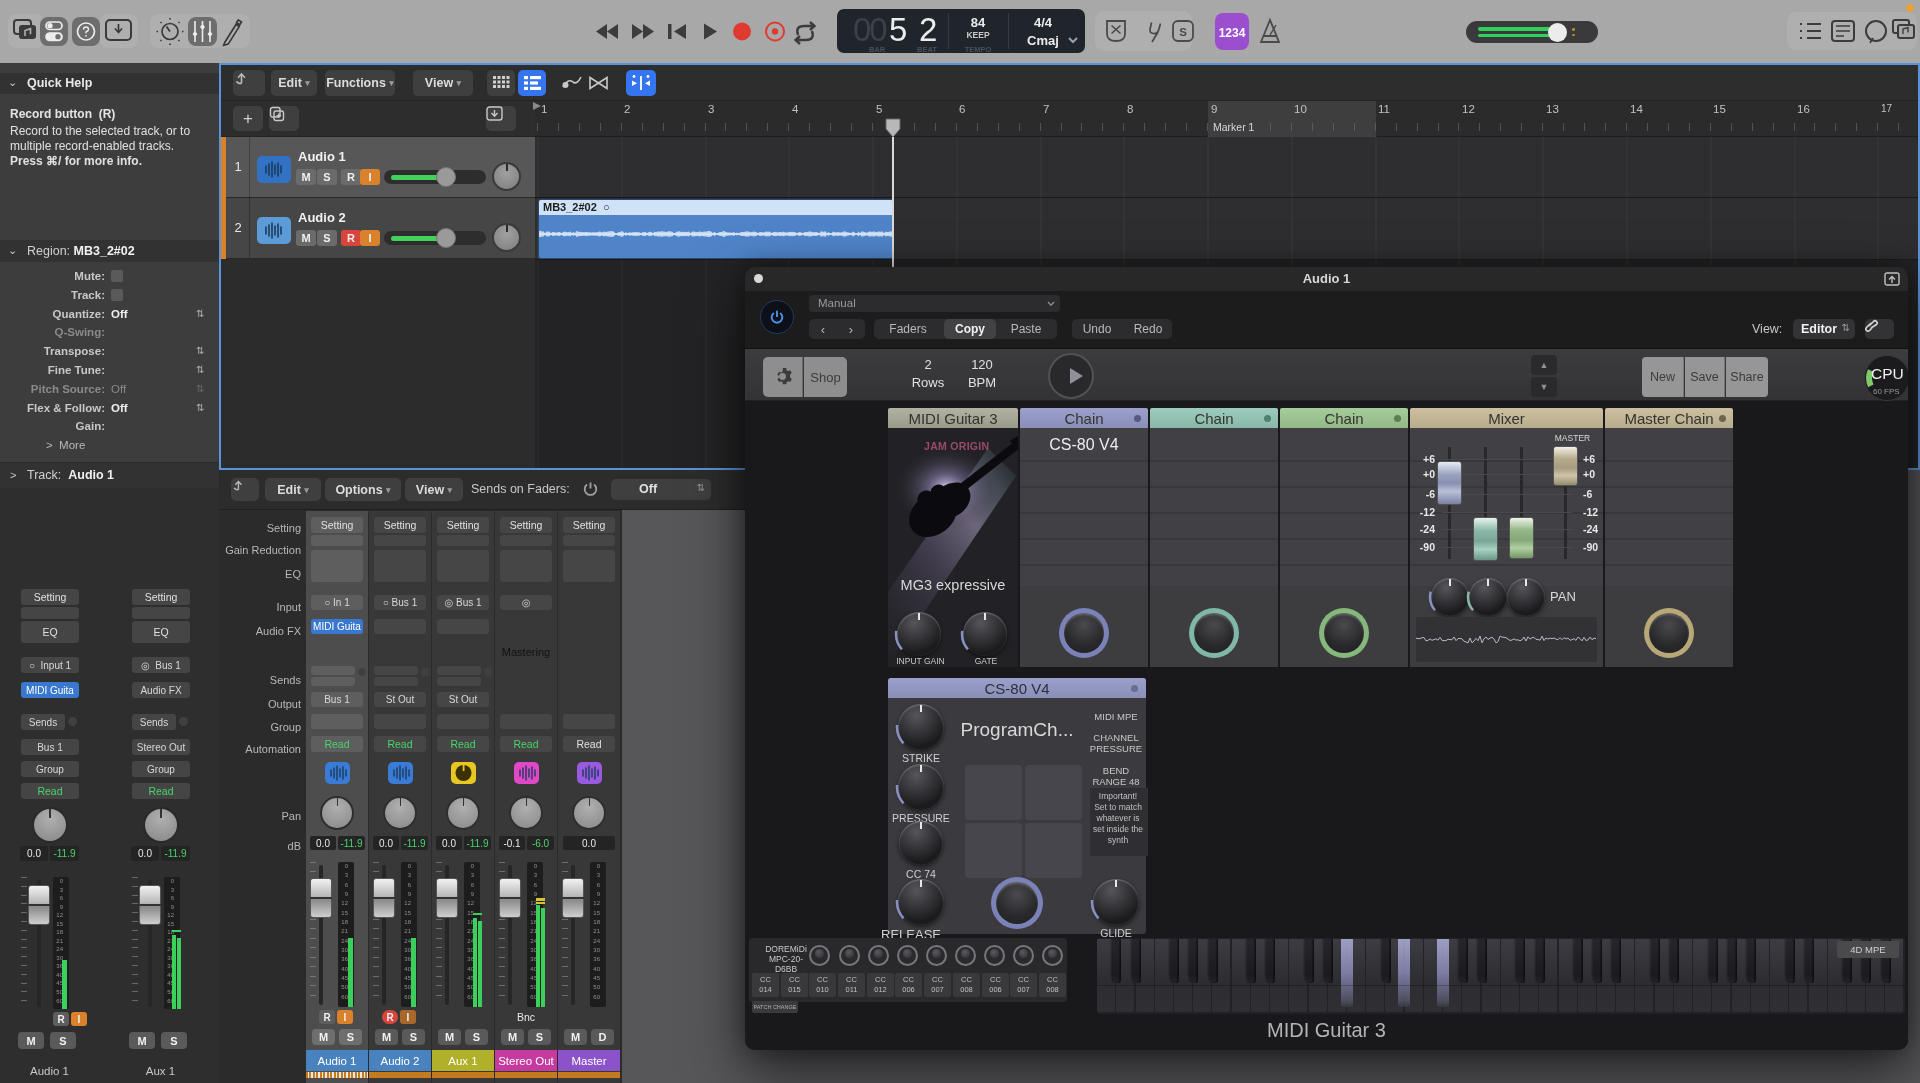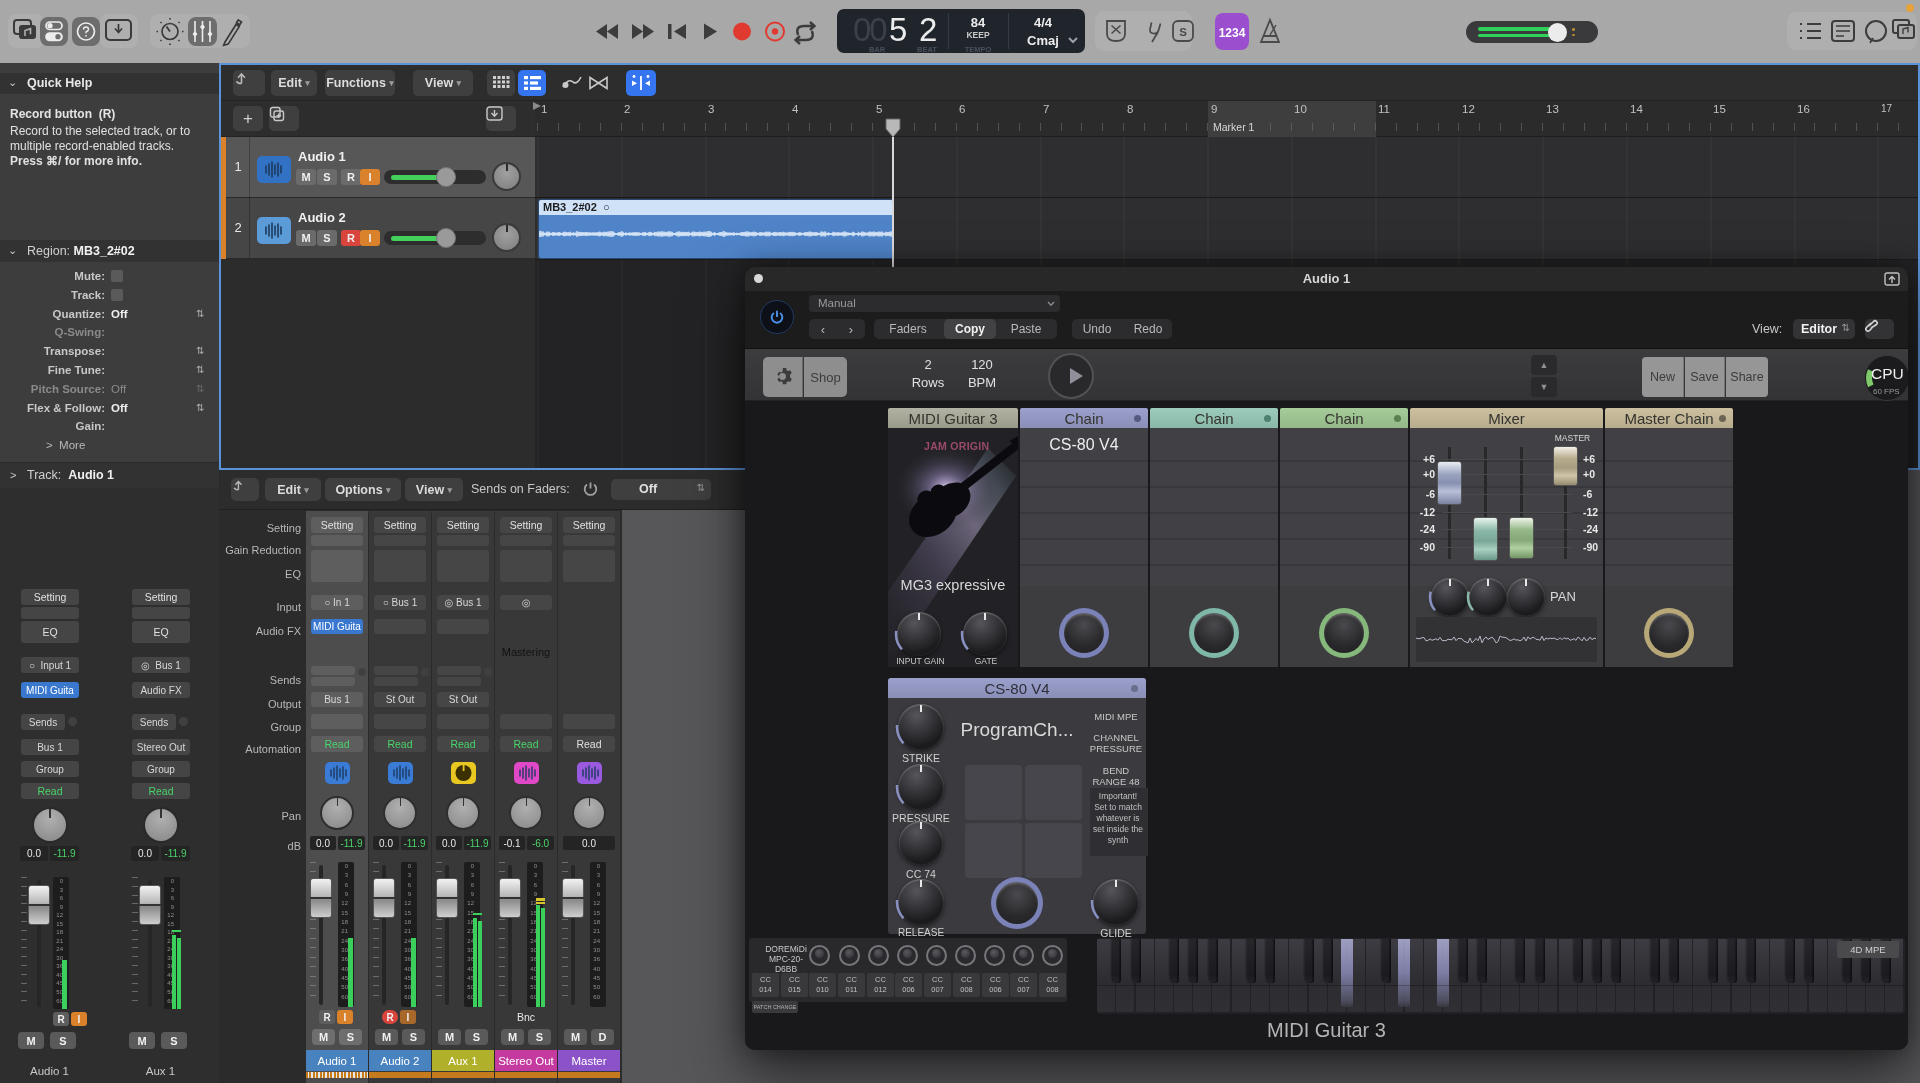--- a/index.html
+++ b/index.html
@@ -953,21 +953,21 @@
 <div style="left:175px;top:498.0px;width:2px;height:7px;background:#e8e8e8;"></div>
 <div style="left:136px;top:545px;width:80px;height:13px;font-size:10.5px;color:#d0d0d0;text-align:center;">PRESSURE</div>
 <div style="left:154.0px;top:554.0px;width:44px;height:44px;border-radius:50%;background:radial-gradient(circle at 40% 25%,#55555a,#1b1b1e 70%);box-shadow:inset 0 1px 2px rgba(255,255,255,0.3),0 2px 4px rgba(0,0,0,0.5);"></div>
 <div style="left:175px;top:555.0px;width:2px;height:7px;background:#e8e8e8;"></div>
 <div style="left:136px;top:601px;width:80px;height:13px;font-size:10.5px;color:#d0d0d0;text-align:center;">CC 74</div>
 <div style="left:153.0px;top:612.0px;width:46px;height:46px;border-radius:50%;background:radial-gradient(circle at 40% 25%,#55555a,#1b1b1e 70%);box-shadow:inset 0 1px 2px rgba(255,255,255,0.3),0 2px 4px rgba(0,0,0,0.5);"></div>
 <svg style="left:150.0px;top:609.0px" width="52" height="52" viewBox="0 0 52 52">
       <circle cx="26.0" cy="26.0" r="24.0" fill="none" stroke="#8890c0" stroke-width="2.5" stroke-dasharray="20 200" stroke-dashoffset="-57"></circle>
     </svg>
 <div style="left:175px;top:613.0px;width:2px;height:7px;background:#e8e8e8;"></div>
-<div style="left:136px;top:660px;width:80px;height:13px;font-size:10px;color:#d0d0d0;text-align:center;">RELEASE</div>
+<div style="left:136px;top:660px;width:80px;height:13px;font-size:13px;color:#d0d0d0;text-align:left;">RELEASE</div>
 <div style="left:192px;top:452px;width:160px;height:24px;font-size:19px;color:#d8d8d8;text-align:center;">ProgramCh...</div>
 <div style="left:220px;top:498px;width:57px;height:55px;background:#46464c;border-radius:4px;"></div>
 <div style="left:280px;top:498px;width:57px;height:55px;background:#46464c;border-radius:4px;"></div>
 <div style="left:220px;top:556px;width:57px;height:55px;background:#46464c;border-radius:4px;"></div>
 <div style="left:280px;top:556px;width:57px;height:55px;background:#46464c;border-radius:4px;"></div>
 <div style="left:246.0px;top:610.0px;width:52px;height:52px;border-radius:50%;background:#7b82b8;"></div>
 <div style="left:251.0px;top:615.0px;width:42px;height:42px;border-radius:50%;background:radial-gradient(circle at 50% 30%,#4a4a4e,#29292c 60%,#1f1f22);box-shadow:inset 0 2px 2px rgba(255,255,255,0.2);"></div>
 <div style="left:340px;top:444px;width:62px;height:11px;font-size:9.5px;color:#c8c8c8;text-align:center;">MIDI MPE</div>
 <div style="left:340px;top:465px;width:62px;height:11px;font-size:9.5px;color:#c8c8c8;text-align:center;">CHANNEL</div>
 <div style="left:340px;top:476px;width:62px;height:11px;font-size:9.5px;color:#c8c8c8;text-align:center;">PRESSURE</div>

